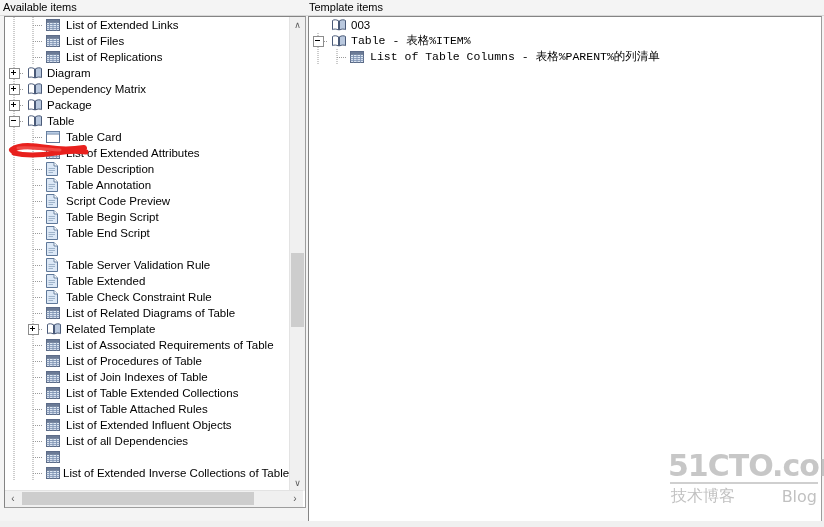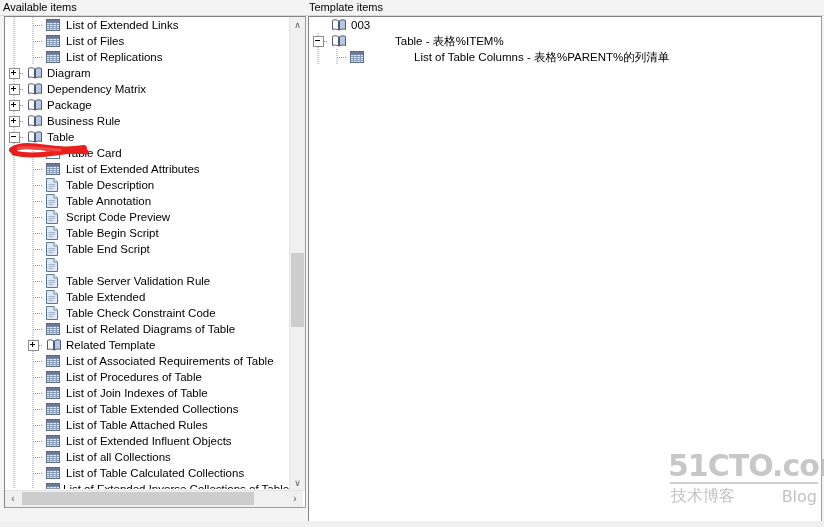--- a/index.html
+++ b/index.html
@@ -64,21 +64,21 @@
     font-size: 11.5px;
     color: #000;
     display: flex;
     align-items: center;
   }
   .row-label {
     padding-left: 3px;
     font-size: 11.5px;
     letter-spacing: 0px;
   }
-  .row-label.cjk { font-family: Liberation Sans, sans-serif; margin-left: 44px; }
+  .row-label.cjk { font-family: Liberation Mono, monospace; }
 
   
   .guides {
     position: absolute;
     left: 0; top: 0; bottom: 0;
     pointer-events: none;
   }
 
   
   .expander {
@@ -337,37 +337,20 @@
               </svg>
             </span>
             <span class="row-label">Package</span>
           </div>
           <div class="row">
             <svg class="guides" width="23" height="16">
               <line x1="9" y1="0" x2="9" y2="16" stroke="#9a9a9a" stroke-width="1" stroke-dasharray="1 1"></line>
               <line x1="9" y1="8.5" x2="19" y2="8.5" stroke="#9a9a9a" stroke-width="1" stroke-dasharray="1 1"></line>
             </svg>
             <div class="spacer" style="width: 4px;"></div>
-            <div class="expander plus"></div>
-            <div class="spacer" style="width: 7px;"></div>
-            <span style="display: flex; align-items: center; width: 17px;">
-              <svg class="ico" width="16" height="14" viewBox="0 0 16 14">
-                <path d="M1.5,2.5 C3,1.5 5.5,1.5 7.5,2.8 L7.5,12 C5.5,10.8 3,10.8 1.5,11.6 Z" fill="#ffffff" stroke="#4a5a78" stroke-width="1"></path>
-                <path d="M14.5,2.5 C13,1.5 10.5,1.5 8.5,2.8 L8.5,12 C10.5,10.8 13,10.8 14.5,11.6 Z" fill="#b9c8de" stroke="#4a5a78" stroke-width="1"></path>
-                <path d="M8,2.8 L8,12" stroke="#4a5a78" stroke-width="1"></path>
-              </svg>
-            </span>
-            <span class="row-label">Business Rule</span>
-          </div>
-          <div class="row">
-            <svg class="guides" width="23" height="16">
-              <line x1="9" y1="0" x2="9" y2="16" stroke="#9a9a9a" stroke-width="1" stroke-dasharray="1 1"></line>
-              <line x1="9" y1="8.5" x2="19" y2="8.5" stroke="#9a9a9a" stroke-width="1" stroke-dasharray="1 1"></line>
-            </svg>
-            <div class="spacer" style="width: 4px;"></div>
             <div class="expander"></div>
             <div class="spacer" style="width: 7px;"></div>
             <span style="display: flex; align-items: center; width: 17px;">
               <svg class="ico" width="16" height="14" viewBox="0 0 16 14">
                 <path d="M1.5,2.5 C3,1.5 5.5,1.5 7.5,2.8 L7.5,12 C5.5,10.8 3,10.8 1.5,11.6 Z" fill="#ffffff" stroke="#4a5a78" stroke-width="1"></path>
                 <path d="M14.5,2.5 C13,1.5 10.5,1.5 8.5,2.8 L8.5,12 C10.5,10.8 13,10.8 14.5,11.6 Z" fill="#b9c8de" stroke="#4a5a78" stroke-width="1"></path>
                 <path d="M8,2.8 L8,12" stroke="#4a5a78" stroke-width="1"></path>
               </svg>
             </span>
             <span class="row-label">Table</span>
@@ -600,21 +583,21 @@
                 <path d="M0.5,0.5 L8,0.5 L11.5,4 L11.5,13.5 L0.5,13.5 Z" fill="#dce8f6" stroke="#5f7characters" stroke-width="1"></path>
                 <path d="M0.5,0.5 L8,0.5 L11.5,4 L11.5,13.5 L0.5,13.5 Z" fill="#dce8f6" stroke="#5f7899" stroke-width="1"></path>
                 <path d="M8,0.5 L8,4 L11.5,4" fill="#ffffff" stroke="#5f7899" stroke-width="0.9"></path>
                 <g stroke="#8fa6c0" stroke-width="0.8">
                   <line x1="2.5" y1="6.5" x2="9" y2="6.5"></line>
                   <line x1="2.5" y1="8.5" x2="9" y2="8.5"></line>
                   <line x1="2.5" y1="10.5" x2="7" y2="10.5"></line>
                 </g>
               </svg>
             </span>
-            <span class="row-label">Table Check Constraint Code</span>
+            <span class="row-label">Table Check Constraint Rule</span>
           </div>
           <div class="row">
             <svg class="guides" width="42" height="16">
               <line x1="9" y1="0" x2="9" y2="16" stroke="#9a9a9a" stroke-width="1" stroke-dasharray="1 1"></line>
               <line x1="28" y1="0" x2="28" y2="16" stroke="#9a9a9a" stroke-width="1" stroke-dasharray="1 1"></line>
               <line x1="28" y1="8.5" x2="38" y2="8.5" stroke="#9a9a9a" stroke-width="1" stroke-dasharray="1 1"></line>
             </svg>
             <div class="spacer" style="width: 23px;"></div>
             <div class="spacer" style="width: 18px;"></div>
             <span style="display: flex; align-items: center; width: 17px;">
@@ -810,45 +793,44 @@
                 <g stroke="#7f93b2" stroke-width="0.9">
                   <line x1="0.5" y1="5.5" x2="13.5" y2="5.5"></line>
                   <line x1="0.5" y1="7.6" x2="13.5" y2="7.6"></line>
                   <line x1="0.5" y1="9.6" x2="13.5" y2="9.6"></line>
                   <line x1="3.5" y1="3.5" x2="3.5" y2="11.5"></line>
                   <line x1="7" y1="3.5" x2="7" y2="11.5"></line>
                   <line x1="10.5" y1="3.5" x2="10.5" y2="11.5"></line>
                 </g>
               </svg>
             </span>
-            <span class="row-label">List of all Collections</span>
-          </div>
-          <div class="row">
-            <svg class="guides" width="42" height="16">
-              <line x1="9" y1="0" x2="9" y2="16" stroke="#9a9a9a" stroke-width="1" stroke-dasharray="1 1"></line>
-              <line x1="28" y1="0" x2="28" y2="16" stroke="#9a9a9a" stroke-width="1" stroke-dasharray="1 1"></line>
-              <line x1="28" y1="8.5" x2="38" y2="8.5" stroke="#9a9a9a" stroke-width="1" stroke-dasharray="1 1"></line>
-            </svg>
-            <div class="spacer" style="width: 23px;"></div>
-            <div class="spacer" style="width: 18px;"></div>
-            <span style="display: flex; align-items: center; width: 17px;">
-              <svg class="ico" width="14" height="12" viewBox="0 0 14 12">
-                <rect x="0.5" y="0.5" width="13" height="11" fill="#dfe9f4" stroke="#5a6a86" stroke-width="1"></rect>
-                <rect x="0.5" y="0.5" width="13" height="3" fill="#6b7b96" stroke="#5a6a86" stroke-width="0.6"></rect>
-                <g stroke="#7f93b2" stroke-width="0.9">
-                  <line x1="0.5" y1="5.5" x2="13.5" y2="5.5"></line>
-                  <line x1="0.5" y1="7.6" x2="13.5" y2="7.6"></line>
-                  <line x1="0.5" y1="9.6" x2="13.5" y2="9.6"></line>
-                  <line x1="3.5" y1="3.5" x2="3.5" y2="11.5"></line>
-                  <line x1="7" y1="3.5" x2="7" y2="11.5"></line>
-                  <line x1="10.5" y1="3.5" x2="10.5" y2="11.5"></line>
-                </g>
-              </svg>
-            </span>
-            <span class="row-label">List of Table Calculated Collections</span>
+            <span class="row-label">List of all Dependencies</span>
+          </div>
+          <div class="row">
+            <svg class="guides" width="42" height="16">
+              <line x1="9" y1="0" x2="9" y2="16" stroke="#9a9a9a" stroke-width="1" stroke-dasharray="1 1"></line>
+              <line x1="28" y1="0" x2="28" y2="16" stroke="#9a9a9a" stroke-width="1" stroke-dasharray="1 1"></line>
+              <line x1="28" y1="8.5" x2="38" y2="8.5" stroke="#9a9a9a" stroke-width="1" stroke-dasharray="1 1"></line>
+            </svg>
+            <div class="spacer" style="width: 23px;"></div>
+            <div class="spacer" style="width: 18px;"></div>
+            <span style="display: flex; align-items: center; width: 17px;">
+              <svg class="ico" width="14" height="12" viewBox="0 0 14 12">
+                <rect x="0.5" y="0.5" width="13" height="11" fill="#dfe9f4" stroke="#5a6a86" stroke-width="1"></rect>
+                <rect x="0.5" y="0.5" width="13" height="3" fill="#6b7b96" stroke="#5a6a86" stroke-width="0.6"></rect>
+                <g stroke="#7f93b2" stroke-width="0.9">
+                  <line x1="0.5" y1="5.5" x2="13.5" y2="5.5"></line>
+                  <line x1="0.5" y1="7.6" x2="13.5" y2="7.6"></line>
+                  <line x1="0.5" y1="9.6" x2="13.5" y2="9.6"></line>
+                  <line x1="3.5" y1="3.5" x2="3.5" y2="11.5"></line>
+                  <line x1="7" y1="3.5" x2="7" y2="11.5"></line>
+                  <line x1="10.5" y1="3.5" x2="10.5" y2="11.5"></line>
+                </g>
+              </svg>
+            </span>
           </div>
           <div class="row">
             <svg class="guides" width="42" height="16">
               <line x1="9" y1="0" x2="9" y2="16" stroke="#9a9a9a" stroke-width="1" stroke-dasharray="1 1"></line>
               <line x1="28" y1="0" x2="28" y2="16" stroke="#9a9a9a" stroke-width="1" stroke-dasharray="1 1"></line>
               <line x1="28" y1="8.5" x2="38" y2="8.5" stroke="#9a9a9a" stroke-width="1" stroke-dasharray="1 1"></line>
             </svg>
             <div class="spacer" style="width: 23px;"></div>
             <div class="spacer" style="width: 18px;"></div>
             <span style="display: flex; align-items: center; width: 17px;">

